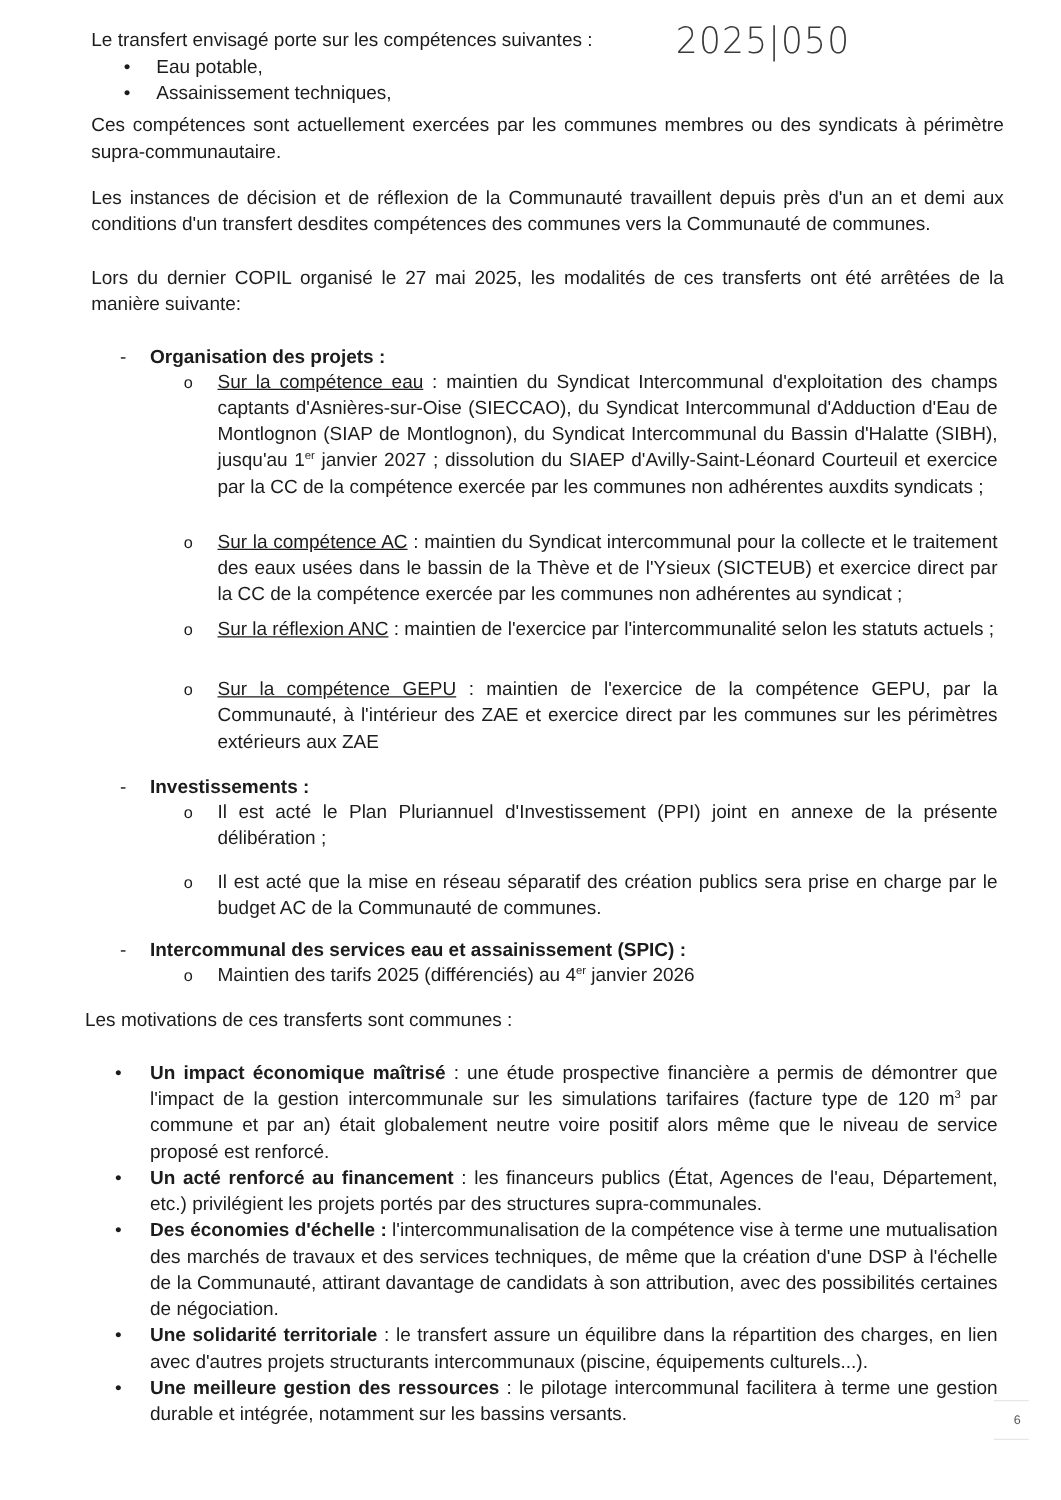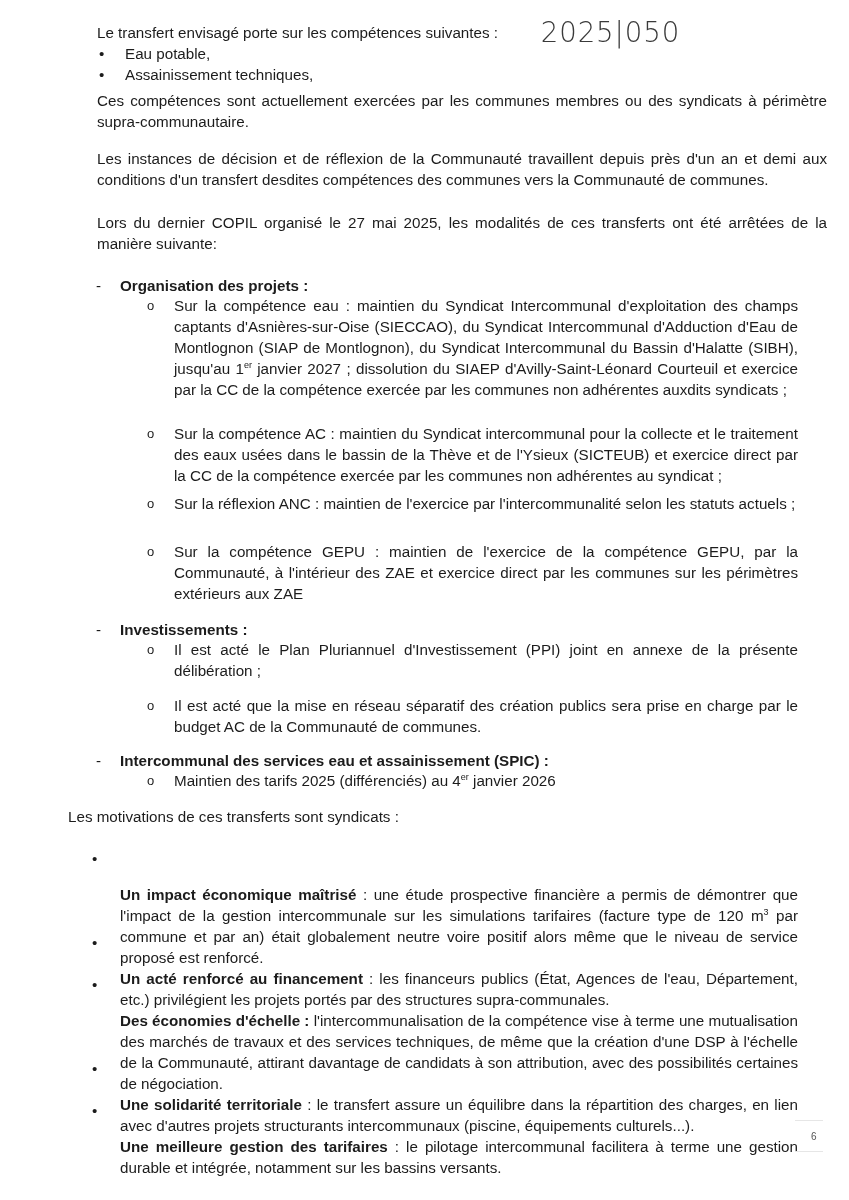--- a/index.html
+++ b/index.html
@@ -2,40 +2,40 @@
 <html><head>
 <meta charset="utf-8">
 <style>
   html, body { margin: 0; padding: 0; background: #ffffff; }
   body {
     width: 849px; height: 1200px; position: relative; overflow: hidden;
     font-family: "Liberation Sans", sans-serif; color: #1c1c1c;
     font-size: 15.2px; line-height: 21px;
   }
   .abs { position: absolute; }
-  .p { position: absolute; left: 73px; width: 730px; text-align: justify; margin-left: 24px; }
+  .p { position: absolute; left: 73px; width: 730px; text-align: justify; }
   .ref {
     position: absolute; left: 537px; top: 22px;
     font-family: "DejaVu Sans", sans-serif; font-weight: 200;
     font-size: 29px; letter-spacing: 1px; color: #3a3a3a;
     transform: scaleX(0.95);
   }
   .bul-row { position: relative; padding-left: 52px; }
   .bul-row .dot { position: absolute; left: 26px; top: 0; }
   .dash-head { position: absolute; left: 96px; font-weight: bold; }
   .dash-head .dash { position: absolute; left: 0; font-weight: normal; }
   .dash-head .lbl { position: absolute; left: 24px; white-space: nowrap; }
   .sub { position: absolute; left: 147px; width: 651px; }
   .sub .o { position: absolute; left: 0; top: 0; font-size: 13px; }
   .sub .txt { margin-left: 27px; text-align: justify; }
-  .u { }
+  .u { text-decoration: underline; }
   sup { font-size: 9px; line-height: 0; vertical-align: 6px; }
   .mot { position: absolute; left: 92px; width: 706px; }
   .mot .dot { position: absolute; left: 0; top: 0; }
-  .mot .txt { margin-left: 28px; text-align: justify; margin-top: 36px; }
+  .mot .txt { margin-left: 28px; text-align: justify; }
   .pagenum {
     position: absolute; left: 811px; top: 1126px; font-size: 10px; color: #555;
   }
   .rule { position: absolute; left: 795px; width: 28px; height: 1px; background: #e6e6e6; }
 </style>
 </head>
 <body>
 
 <div class="ref">2025|050</div>
 
@@ -99,21 +99,21 @@
 <div class="dash-head" style="top:750px;">
   <span class="dash">-</span>
   <span class="lbl">Intercommunal des services eau et assainissement (SPIC) :</span>
 </div>
 
 <div class="sub" style="top:770px;">
   <span class="o">o</span>
   <div class="txt"><span>Maintien des tarifs 2025 (différenciés) au 4</span><sup>er</sup><span> janvier 2026</span></div>
 </div>
 
-<div class="abs" style="left:68px; top:806px;">Les motivations de ces transferts sont syndicats :</div>
+<div class="abs" style="left:68px; top:806px;">Les motivations de ces transferts sont communes :</div>
 
 <div class="mot" style="top:848px;">
   <span class="dot">•</span>
   <div class="txt"><b>Un impact économique maîtrisé</b><span> : une étude prospective financière a permis de démontrer que l'impact de la gestion intercommunale sur les simulations tarifaires (facture type de 120 m</span><sup>3</sup><span> par commune et par an) était globalement neutre voire positif alors même que le niveau de service proposé est renforcé.</span></div>
 </div>
 
 <div class="mot" style="top:932px;">
   <span class="dot">•</span>
   <div class="txt"><b>Un acté renforcé au financement</b><span> : les financeurs publics (État, Agences de l'eau, Département, etc.) privilégient les projets portés par des structures supra-communales.</span></div>
 </div>
@@ -123,18 +123,18 @@
   <div class="txt"><b>Des économies d'échelle :</b><span> l'intercommunalisation de la compétence vise à terme une mutualisation des marchés de travaux et des services techniques, de même que la création d'une DSP à l'échelle de la Communauté, attirant davantage de candidats à son attribution, avec des possibilités certaines de négociation.</span></div>
 </div>
 
 <div class="mot" style="top:1058px;">
   <span class="dot">•</span>
   <div class="txt"><b>Une solidarité territoriale</b><span> : le transfert assure un équilibre dans la répartition des charges, en lien avec d'autres projets structurants intercommunaux (piscine, équipements culturels...).</span></div>
 </div>
 
 <div class="mot" style="top:1100px;">
   <span class="dot">•</span>
-  <div class="txt"><b>Une meilleure gestion des tarifaires</b><span> : le pilotage intercommunal facilitera à terme une gestion durable et intégrée, notamment sur les bassins versants.</span></div>
+  <div class="txt"><b>Une meilleure gestion des ressources</b><span> : le pilotage intercommunal facilitera à terme une gestion durable et intégrée, notamment sur les bassins versants.</span></div>
 </div>
 
 <div class="rule" style="top:1120px;"></div>
 <div class="pagenum">6</div>
 <div class="rule" style="top:1151px;"></div>
 
 </body></html>

